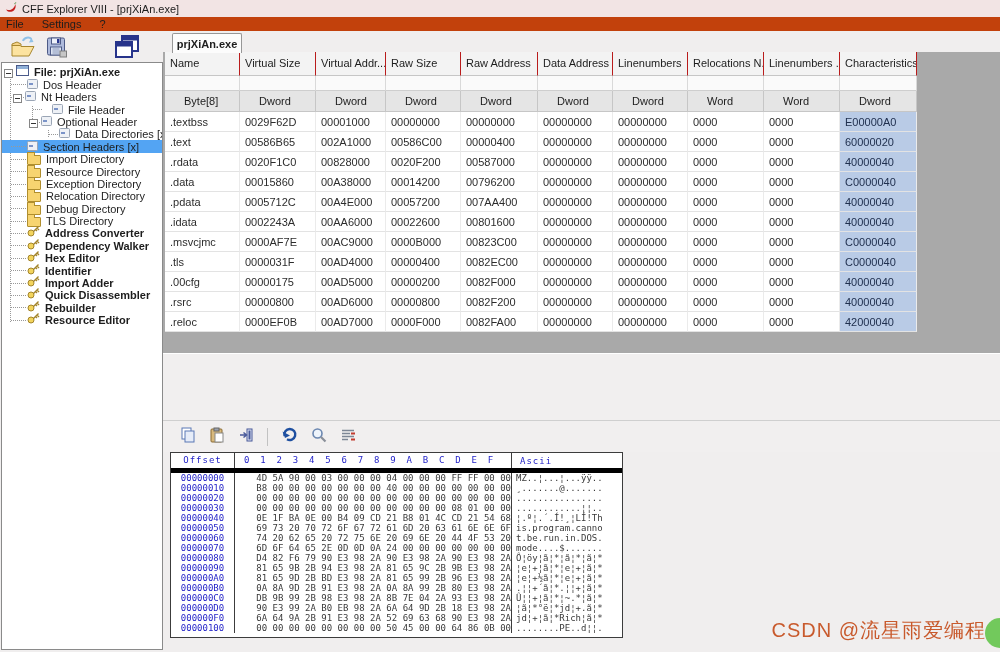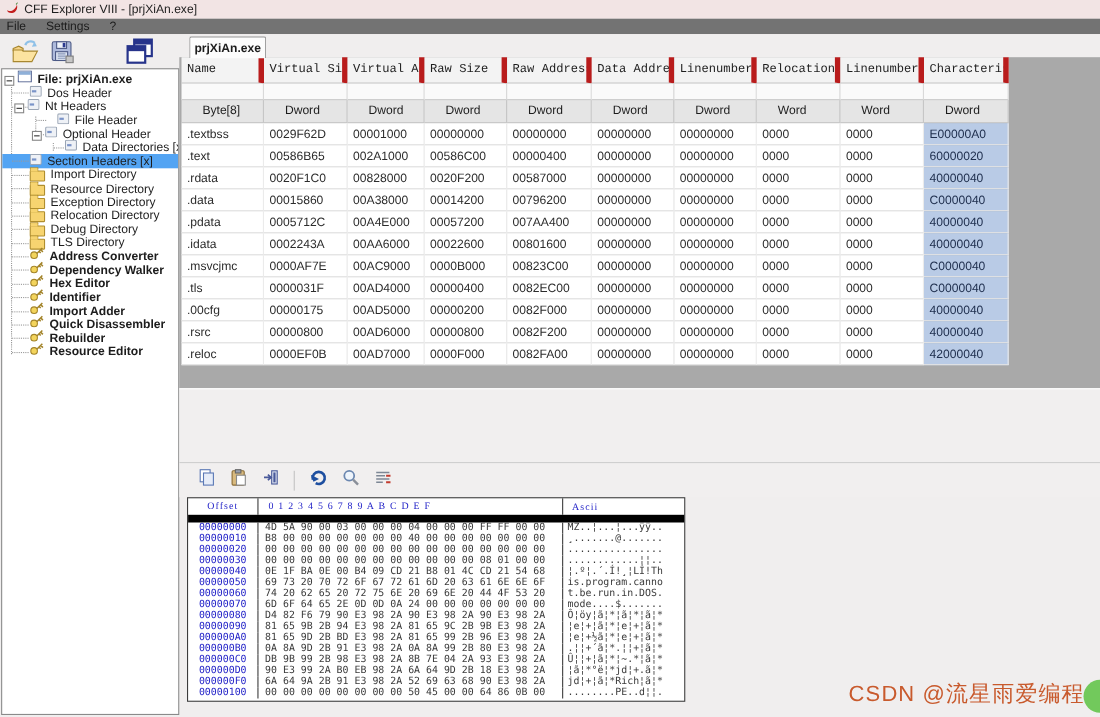--- a/index.html
+++ b/index.html
@@ -2,21 +2,21 @@
 <html><head>
 <meta charset="utf-8">
 <style>
   html,body{margin:0;padding:0;}
   body{width:1000px;height:652px;position:relative;overflow:hidden;background:#f0eeee;
        font-family:"Liberation Sans",sans-serif;color:#1d1d1d;}
 
   
   #titlebar{position:absolute;left:0;top:0;width:1000px;height:17px;background:#f2e4e4;
             display:flex;align-items:center;gap:5px;padding-left:4px;box-sizing:border-box;font-size:11px;}
-  #menubar{position:absolute;left:0;top:17px;width:1000px;height:14px;background:#737373;
+  #menubar{position:absolute;left:0;top:17px;width:1000px;height:14px;background:#c2410c;
            display:flex;align-items:center;font-size:11px;}
   .menu-item{padding:0 10px 0 6px;cursor:default;}
   .menu-item+.menu-item{padding-left:8px;}
   #toolbar{position:absolute;left:0;top:31px;width:1000px;height:31px;background:#f0eeee;}
   .tbtn{position:absolute;cursor:default;}
 
   
   #sidebar{position:absolute;left:1px;top:62px;width:162px;height:588px;background:#fff;
            border:1px solid #8a8a8a;box-sizing:border-box;font-size:11px;overflow:hidden;}
   #tree{position:absolute;left:0;top:3px;width:100%;}
@@ -52,47 +52,47 @@
   
   #tab{position:absolute;left:172px;top:33px;width:68px;height:19px;background:#fcfcfc;
        border:1px solid #979797;border-bottom:none;border-radius:2px 2px 0 0;z-index:3;
        display:flex;align-items:center;justify-content:center;font-size:11px;font-weight:bold;}
 
   
   #table-area{position:absolute;left:163px;top:52px;width:837px;height:301px;background:#a9a9a9;}
   #tbl{position:absolute;left:2px;top:0;width:752px;background:#a9a9a9;}
   .trow{display:grid;grid-template-columns:75px 76px 70px 75px 77px 75px 75px 76px 76px 77px;}
   .cell{box-sizing:border-box;font-size:11px;overflow:hidden;white-space:nowrap;}
-  .hcell{height:24px;background:#f3f3f3;border-right:5px solid #b91c1c;border-bottom:1px solid #c6c6c6;
-         padding:5px 0 0 5px;color:#1d1d1d;font-family:Liberation Mono, monospace;}
+  .hcell{height:24px;background:#f3f3f3;border-right:1px solid #b91c1c;border-bottom:1px solid #c6c6c6;
+         padding:5px 0 0 5px;color:#1d1d1d;}
   .bcell{height:15px;background:#fafafa;border-right:1px solid #d9d9d9;border-bottom:1px solid #cecece;}
   .tcell{height:21px;background:#e5e5e5;border-right:1px solid #c6c6c6;border-bottom:1px solid #c6c6c6;
          padding:4px 0 0 19px;}
   .dcell{height:20px;background:#fff;border-right:1px solid #ebebeb;border-bottom:1px solid #e3e3e3;
          padding:4px 0 0 5px;color:#2c2c2c;}
   .dcell:last-child{background:#b9cbe6;color:#20304f;}
 
   
   #lower-blank{position:absolute;left:163px;top:353px;width:837px;height:67px;background:#f1efef;border-top:1px solid #fff;}
   #hex-toolbar{position:absolute;left:163px;top:420px;width:837px;height:32px;background:#f1efef;
                border-top:1px solid #cfcfcf;display:flex;align-items:center;gap:13px;padding-left:17px;box-sizing:border-box;}
   .hsep{width:1px;height:18px;background:#c2c2c2;}
 
   
   #hexbox{position:absolute;left:170px;top:452px;width:453px;height:186px;background:#fff;
           border:1px solid #3c3c3c;box-sizing:border-box;
           font-family:"DejaVu Sans Mono",monospace;font-size:9px;color:#3a3a3a;}
   .hex-grid{display:grid;grid-template-columns:64px 277px 110px;}
-  #hex-head{height:15px;border-bottom:7px solid #000000;color:#2424c8;align-items:center;font-family:Liberation Serif, serif;}
+  #hex-head{height:15px;border-bottom:5px solid #000000;color:#2424c8;align-items:center;}
   .hx-off-h{text-align:center;border-right:1px solid #3c3c3c;height:100%;line-height:14px;letter-spacing:1px;}
   .hx-cols-h{white-space:pre;padding-left:9px;border-right:1px solid #3c3c3c;height:100%;line-height:14px;}
   .hx-ascii-h{padding-left:8px;letter-spacing:1px;}
   .hex-row{height:10px;line-height:10px;}
   .hx-off{color:#2424c8;text-align:center;border-right:1px solid #3c3c3c;}
-  .hx-bytes{white-space:pre;padding-left:6px;border-right:1px solid #3c3c3c;}
+  .hx-bytes{white-space:pre;padding-left:6px;border-right:1px solid #3c3c3c;text-align:right;}
   .hx-ascii{white-space:pre;padding-left:4px;}
 
   
   #watermark{position:absolute;right:14px;top:617px;font-size:20px;color:#c2410c;opacity:.85;letter-spacing:1px;}
   #fab{position:absolute;left:985px;top:618px;width:30px;height:30px;border-radius:50%;background:#72c95c;}
 </style>
 </head>
 <body>
 
 <div id="titlebar">

